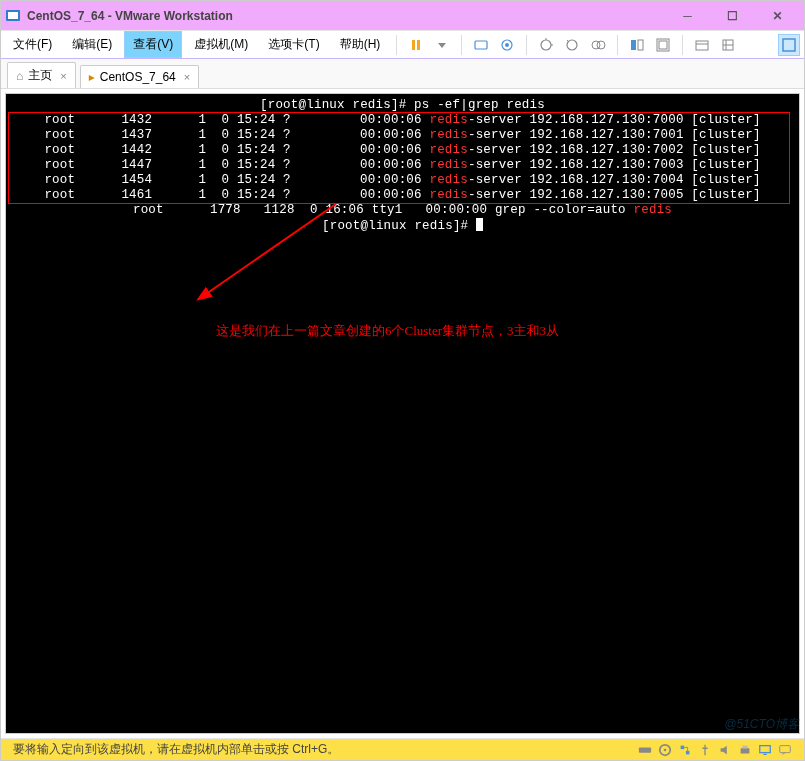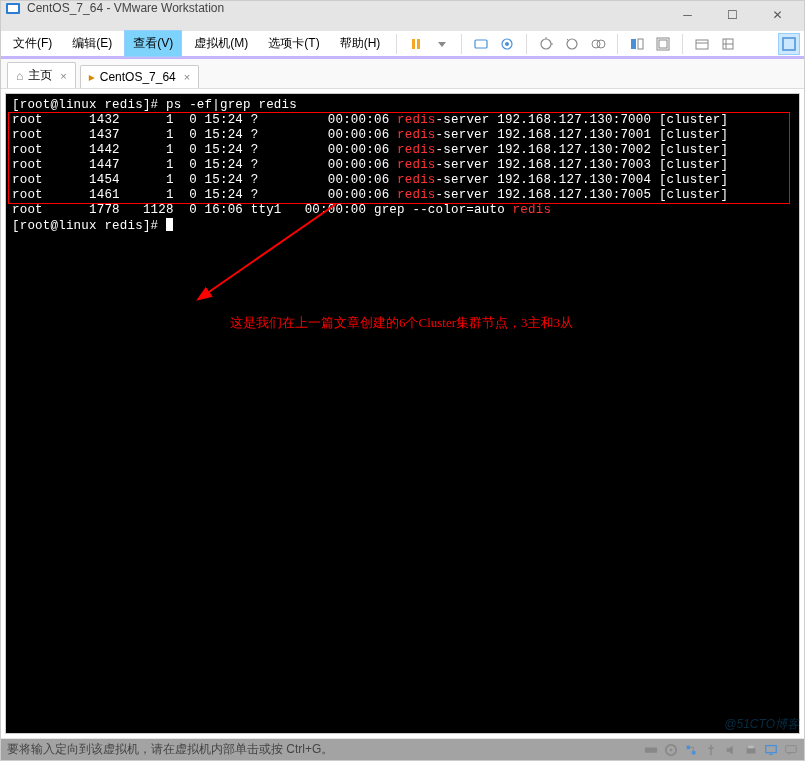--- a/index.html
+++ b/index.html
@@ -8,35 +8,37 @@
       font-size: 12px;
       background: #fff;
       width: 805px;
       height: 761px;
       display: flex;
       flex-direction: column;
       border: 1px solid #ccc;
     }
     .titlebar {
       height: 30px;
-      background: #e5e5e5;
-      display: flex;
+      background: #f0abfc;
+      display: flex;
+      align-items: center;
       padding: 0 4px;
       border-bottom: 1px solid #e5e5e5;
+      font-weight: bold;
     }
     .titlebar .app-icon { width: 16px; height: 16px; margin-right: 6px; }
     .titlebar .title { flex: 1; font-size: 12px; color: #444; }
     .win-controls { display: flex; }
     .win-btn { width: 45px; height: 28px; display:flex; align-items:center; justify-content:center; color:#555; }
     .menubar {
       height: 28px;
       display: flex;
       align-items: center;
       padding: 0 4px;
-      border-bottom: 3px solid #c4b5fd;
+      border-bottom: 1px solid #c4b5fd;
       gap: 4px;
     }
     .menu-item { padding: 4px 8px; font-size: 12px; }
     .menu-item.active { background:#7dd3fc; border:1px solid #99cfff; }
     .menu-spacer { flex:1; }
     .menu-divider { width:1px; height:20px; background:#ddd; margin:0 4px; }
     .toolbar-btn { width:22px; height:22px; display:flex; align-items:center; justify-content:center; }
     .toolbar-btn svg { width:16px; height:16px; }
     .tabbar {
       height: 30px;
@@ -53,29 +55,30 @@
     .tab .close-x { color:#888; margin-left:3px; font-size:11px;}
     .terminal-wrap { flex:1; background:#000; position:relative; overflow:hidden; margin: 4px; border:1px solid #ccc;}
     .terminal {
       font-family: "Consolas", "Courier New", monospace;
       font-size: 12.5px;
       color:#fff;
       line-height: 15px;
       white-space: pre;
       padding: 4px 6px;
       letter-spacing: 0.2px;
+      text-align: center;
     }
     .redbox {
       position:absolute;
       border:1px solid #f00;
       pointer-events:none;
     }
     .arrow-svg { position:absolute; pointer-events:none; }
     .annotation { position:absolute; color:#f00; font-size:13px; font-family:"Microsoft YaHei"; }
-    .statusbar { height:22px; display:flex; align-items:center; padding:0 6px; border-top:1px solid #e5e5e5; font-size:12px; color:#444; background:#a3a3a3;}
+    .statusbar { height:22px; display:flex; align-items:center; padding:0 12px; border-top:1px solid #e5e5e5; font-size:12px; color:#444; background:#fde047;}
     .statusbar .msg { flex:1; }
     .statusbar .tray { display:flex; gap:6px; }
     .watermark { position:absolute; right:6px; bottom:28px; color:#0c4a6e; font-size:12px; font-style:italic; opacity:.6;}
     .tray-icon { width:14px; height:14px; }
     .t-red { color:#ff3333; }
     .t-white { color:#ffffff; }
     .cursor { display:inline-block; width:7px; height:13px; background:#fff; vertical-align:-2px;}
   </style>
 </head>
 <body>
@@ -202,21 +205,21 @@
 <span class="t-white">[root@linux redis]# </span><span class="cursor"></span></div>
   <div class="redbox" id="redbox" style="left: 2px; top: 18px; width: 782px; height: 92px;"></div>
   <svg class="arrow-svg" id="arrow" width="200" height="120" style="left: 180px; top: 100px;">
     <defs>
         <marker id="ah" markerWidth="10" markerHeight="10" refX="2" refY="3" orient="auto">
           <path d="M0,0 L0,6 L8,3 z" fill="#f00"></path>
         </marker>
       </defs>
     <line x1="150" y1="10" x2="20" y2="100" stroke="#f00" stroke-width="2" marker-end="url(#ah)"></line>
   </svg>
-  <div class="annotation" id="anno" style="left: 210px; top: 220px; margin-left: 14px;">这是我们在上一篇文章创建的6个Cluster集群节点，3主和3从</div>
+  <div class="annotation" id="anno" style="left: 210px; top: 228px;">这是我们在上一篇文章创建的6个Cluster集群节点，3主和3从</div>
 </div>
 
 <div class="statusbar">
   <div class="msg">要将输入定向到该虚拟机，请在虚拟机内部单击或按 Ctrl+G。</div>
   <div class="tray">
     <svg class="tray-icon" viewBox="0 0 16 16">
         <rect x="1" y="5" width="14" height="6" rx="1" fill="#888"></rect>
       </svg>
     <svg class="tray-icon" viewBox="0 0 16 16">
         <circle cx="8" cy="8" r="6" fill="none" stroke="#888" stroke-width="2"></circle>

